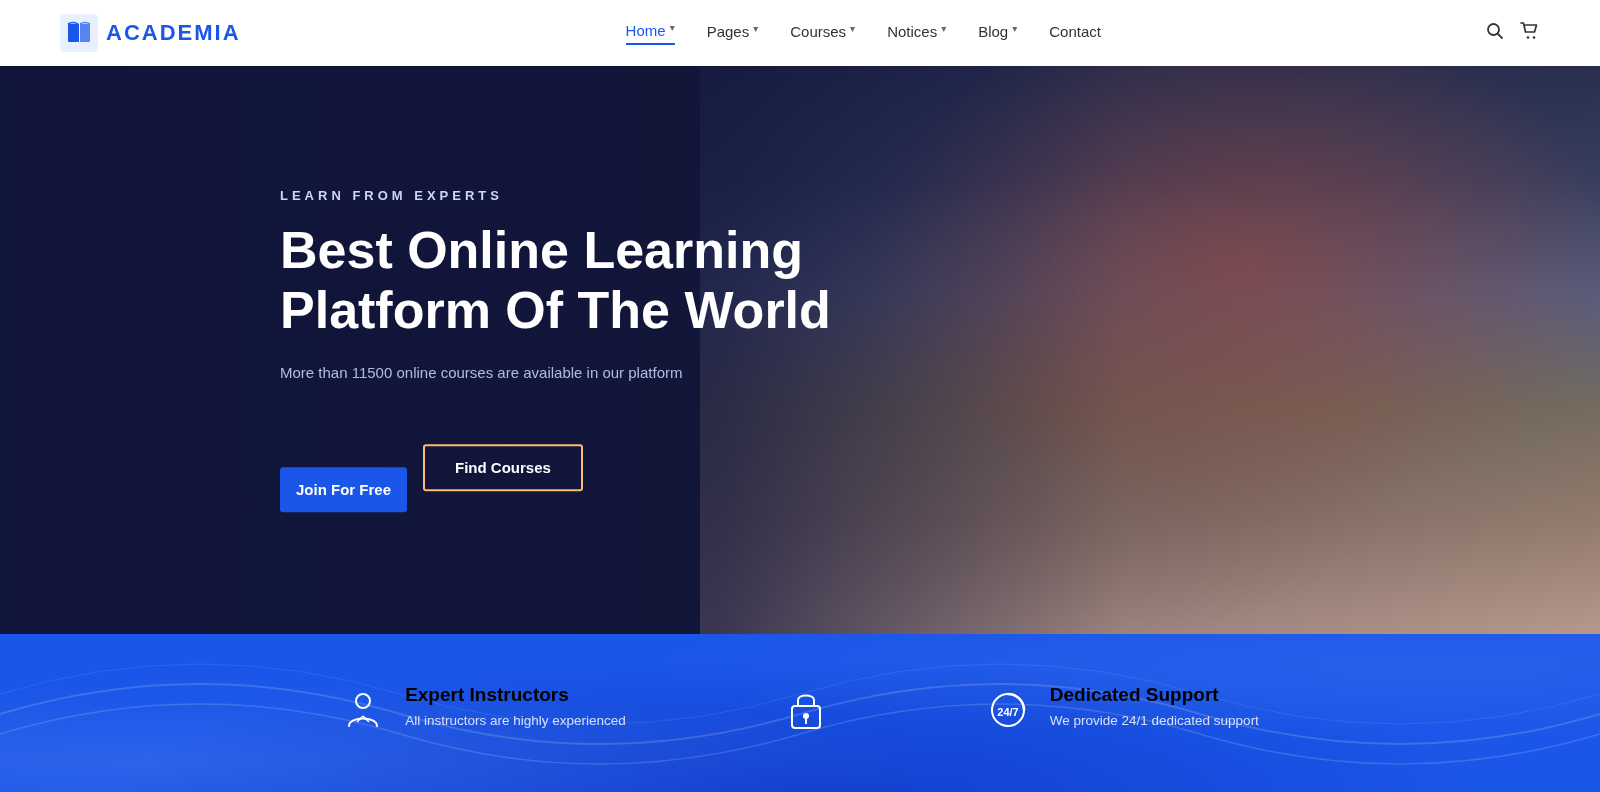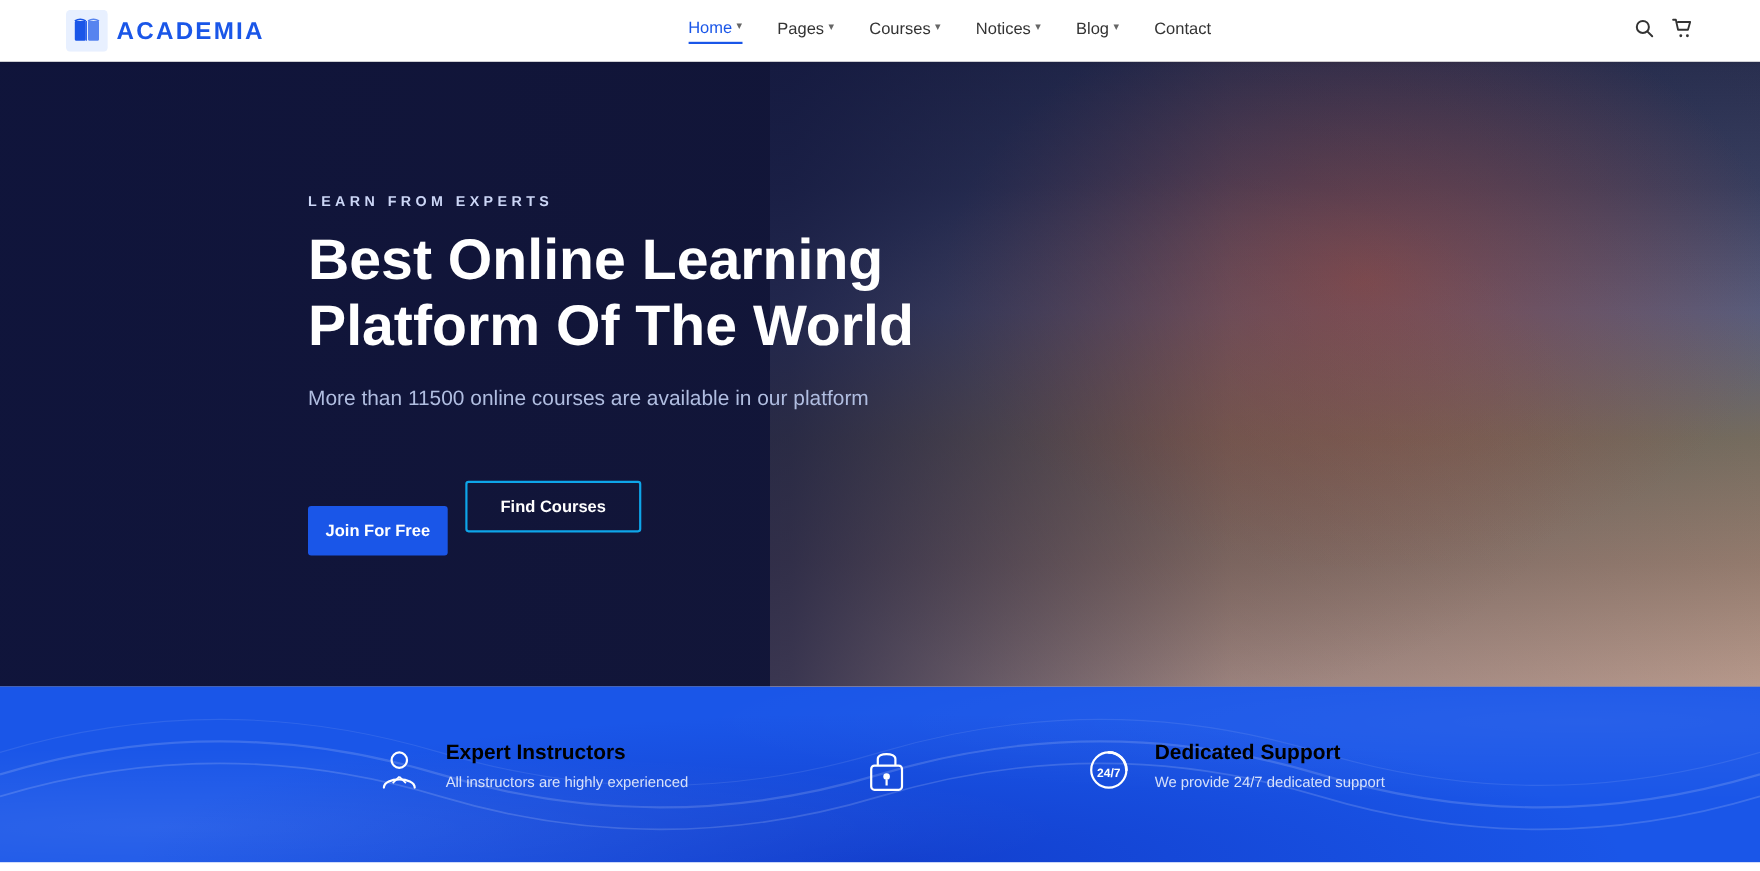--- a/index.html
+++ b/index.html
@@ -1,21 +1,21 @@
 <!DOCTYPE html>
 <html><head>
   <meta charset="utf-8">
   <style>
     * { margin: 0; padding: 0; box-sizing: border-box; }
     body { font-family: 'Segoe UI', Arial, sans-serif; width: 1600px; overflow-x: hidden; }
 
     
     .header {
       background: #fff;
-      height: 56px;
+      height: 66px;
       display: flex;
       align-items: center;
       justify-content: space-between;
       padding: 0 60px;
       box-shadow: 0 1px 4px rgba(0,0,0,0.08);
       position: relative;
       z-index: 10;
     }
     .logo {
       display: flex;
@@ -134,21 +134,21 @@
       margin-bottom: 18px;
     }
     .hero-title {
       font-size: 52px;
       font-weight: 700;
       color: #ffffff;
       line-height: 1.15;
       margin-bottom: 20px;
     }
     .hero-subtitle {
-      font-size: 19px;
+      font-size: 15px;
       color: #b0bde0;
       margin-bottom: 38px;
       line-height: 1.6;
     }
     .hero-buttons {
       display: flex;
       gap: 16px;
       align-items: center;
     }
     .btn-primary {
@@ -158,21 +158,21 @@
       padding: 14px 16px;
       font-size: 15px;
       font-weight: 600;
       cursor: pointer;
       border-radius: 3px;
       margin-top: 44px;
     }
     .btn-outline {
       background: transparent;
       color: #fff;
-      border: 2px solid #0ea5e9;
+      border: 2px solid #fdba74;
       padding: 13px 30px;
       font-size: 15px;
       font-weight: 600;
       cursor: pointer;
       border-radius: 3px;
     }
 
     
     .features-bar {
       background: #1a56e8;
@@ -347,17 +347,17 @@
     <div class="feature-item">
       <div class="feature-icon">
         <svg width="44" height="44" viewBox="0 0 44 44" fill="none">
           <circle cx="22" cy="22" r="16" stroke="white" stroke-width="2" fill="none"></circle>
           <text x="22" y="28" text-anchor="middle" font-size="11" font-weight="bold" fill="white">24/7</text>
           <path d="M22 6 A16 16 0 0 1 38 22" stroke="white" stroke-width="2.5" fill="none" stroke-linecap="round"></path>
         </svg>
       </div>
       <div class="feature-text">
         <h3>Dedicated Support</h3>
-        <p>We provide 24/7 dedicated support</p>
+        <p>We provide 24/1 dedicated support</p>
       </div>
     </div>
   </div>
 </section>
 
 </body></html>

